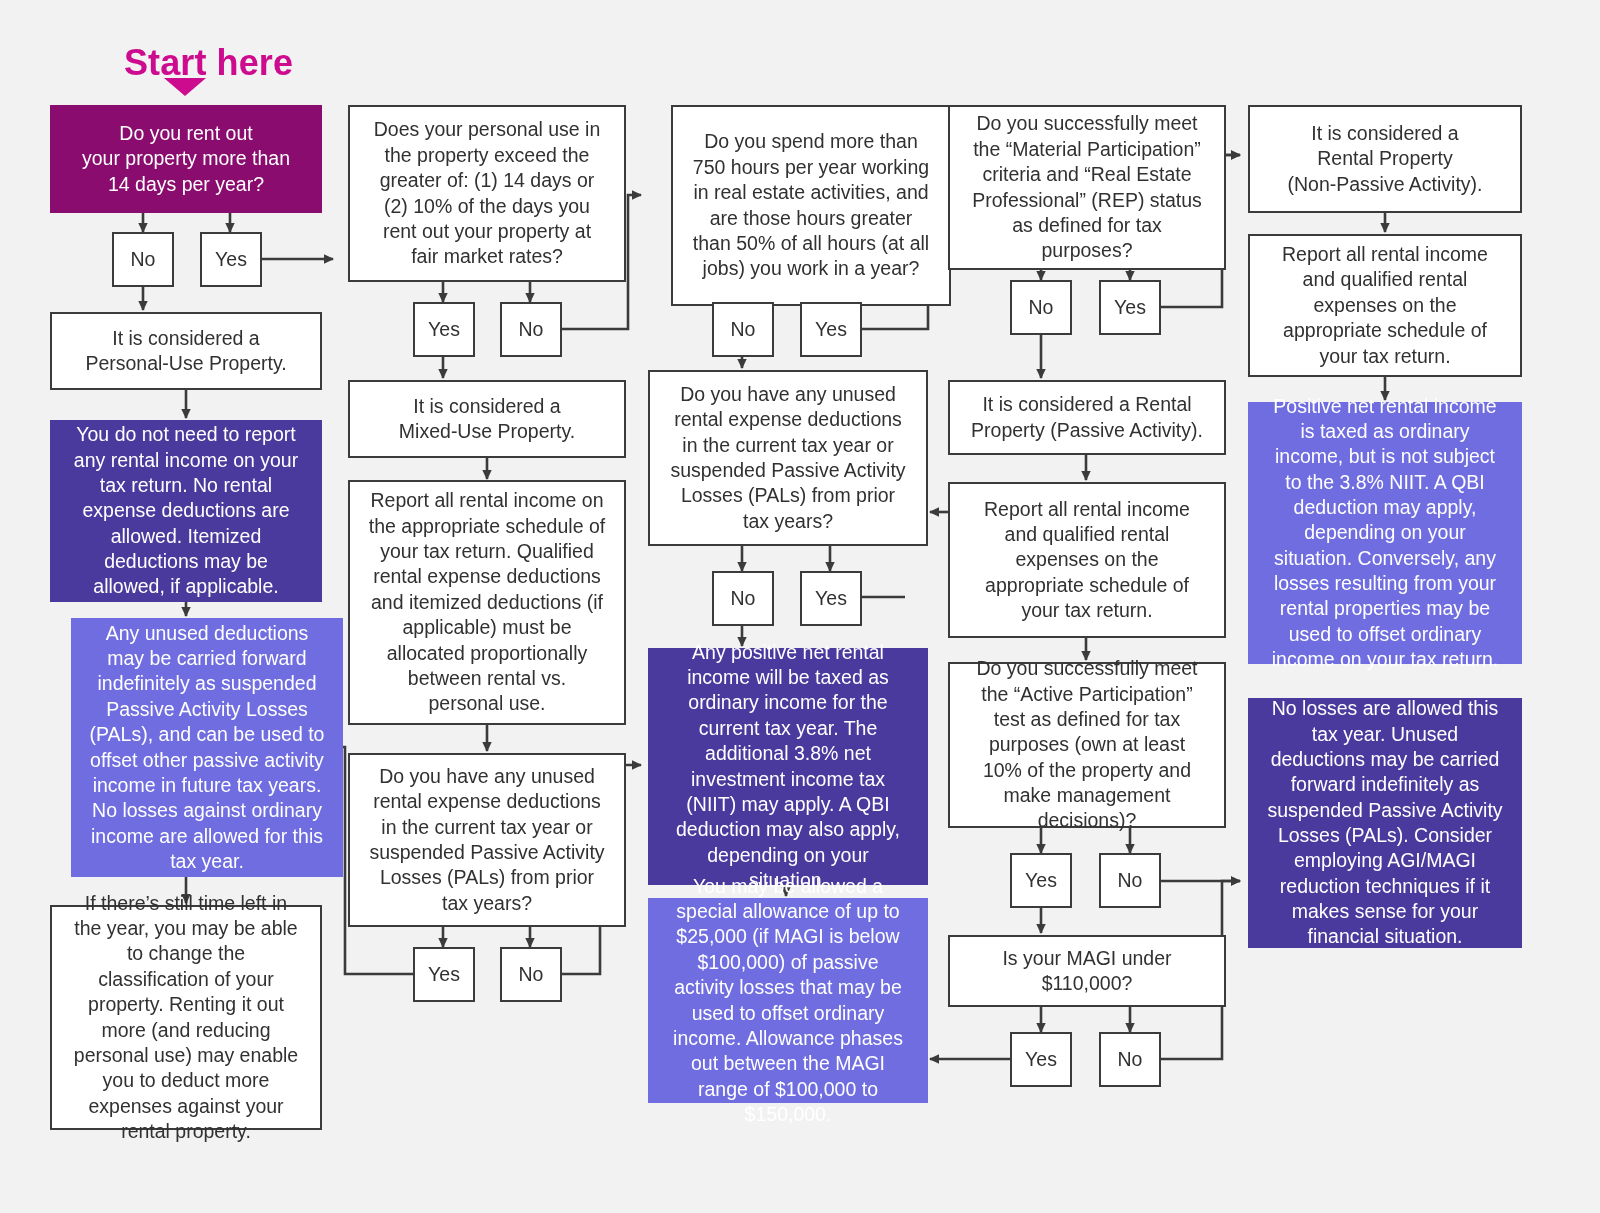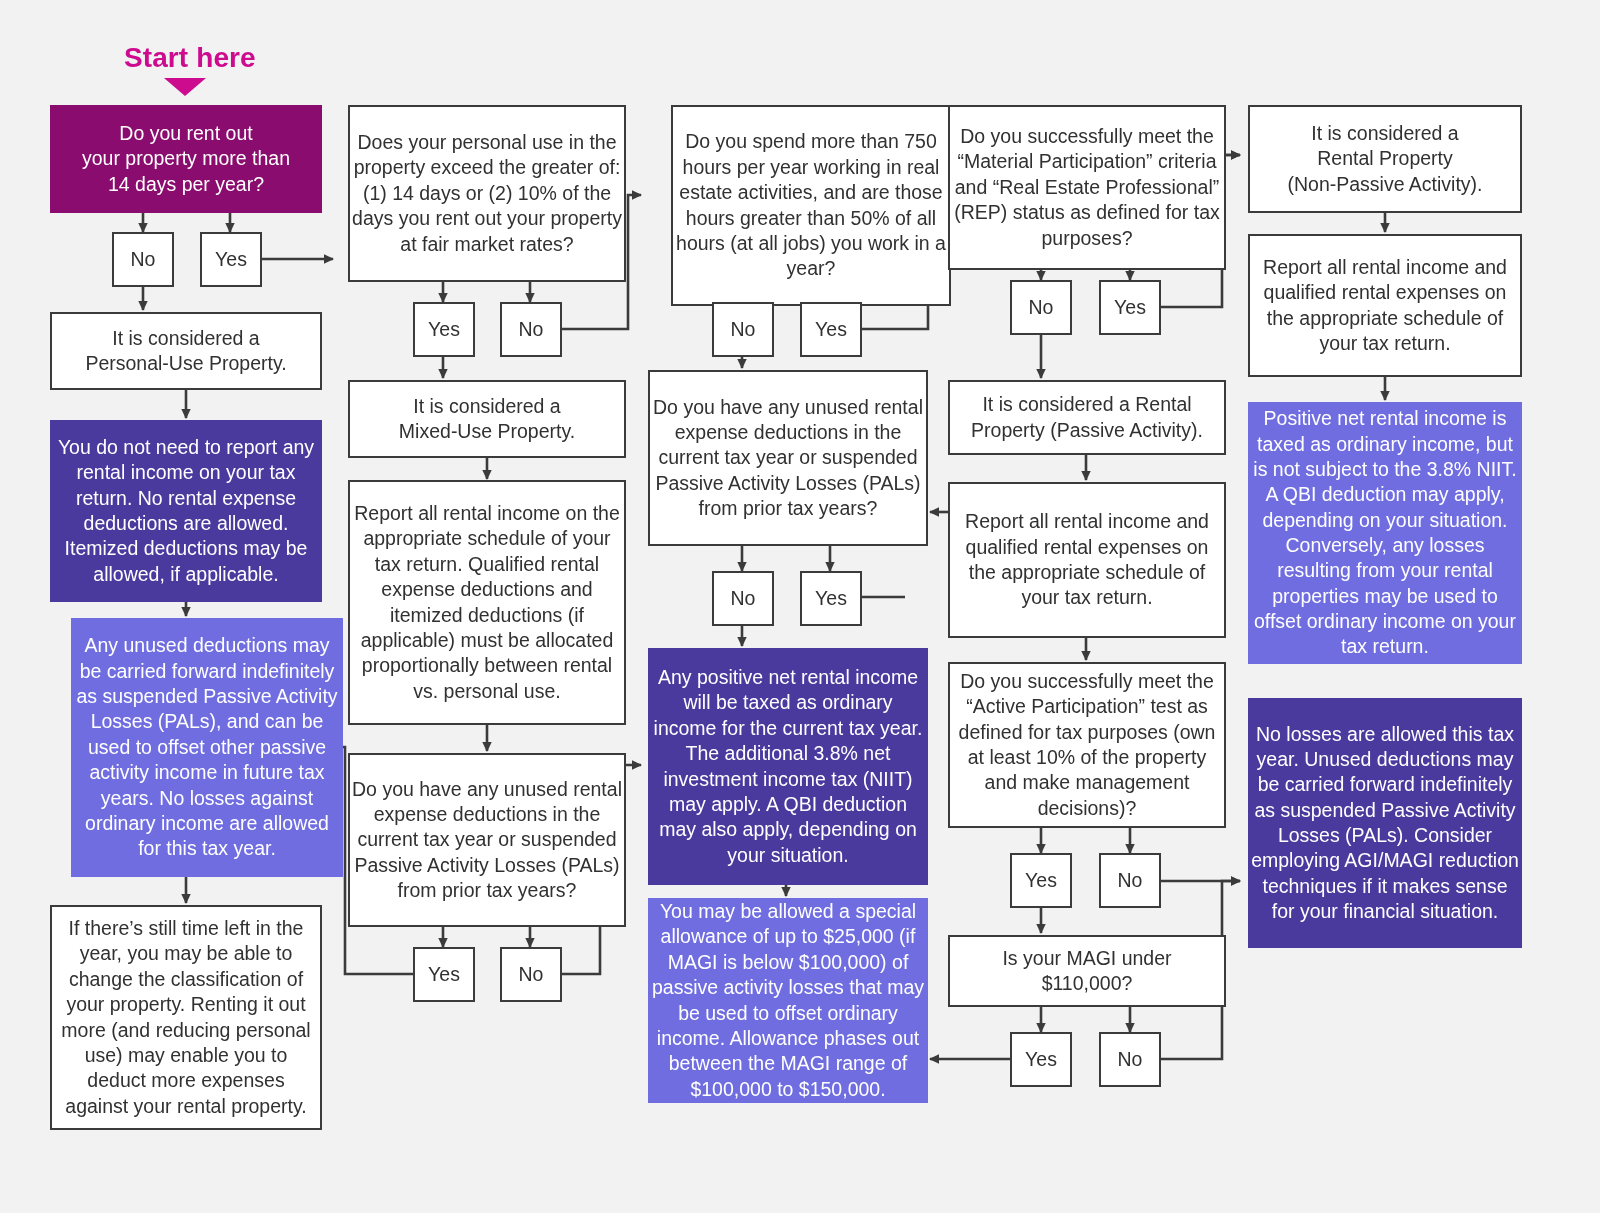--- a/index.html
+++ b/index.html
@@ -12,21 +12,21 @@
   }
   #canvas{position:absolute;left:0;top:0;width:1600px;height:1213px;}
   svg#wires{position:absolute;left:0;top:0;width:1600px;height:1213px;pointer-events:none;}
 
   .node{
     position:absolute;
     box-sizing:border-box;
     display:flex;align-items:center;justify-content:center;
     text-align:center;
     line-height:1.30;
-    padding:8px 2px;
+    padding:8px 18px;
     z-index:3;
   }
   .node span{display:block;width:100%;}
 
   .n-white{
     background:#ffffff;
     border:2px solid #3b3b3b;
     color:#313131;
     font-size:19.5px;
   }
@@ -52,21 +52,21 @@
     background:#ffffff;
     border:2px solid #3b3b3b;
     color:#313131;
     font-size:19.5px;
     padding:8px;
   }
   .start-label{
     position:absolute;
     color:#cc0b8f;
     font-weight:bold;
-    font-size:28px;
+    font-size:36px;
     letter-spacing:0.1px;
     z-index:4;
     white-space:nowrap;
   }
   .start-tri{
     position:absolute;
     width:0;height:0;
     border-left:21px solid transparent;
     border-right:21px solid transparent;
     border-top:18px solid #cc0b8f;

